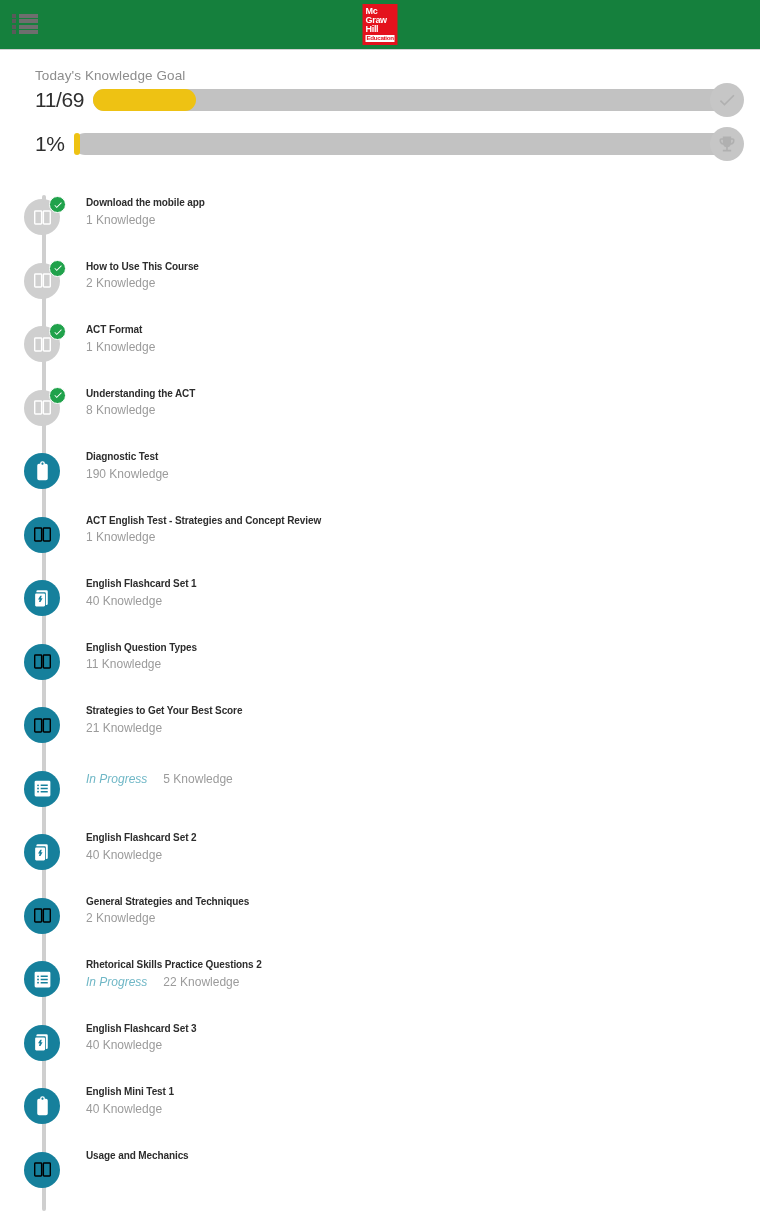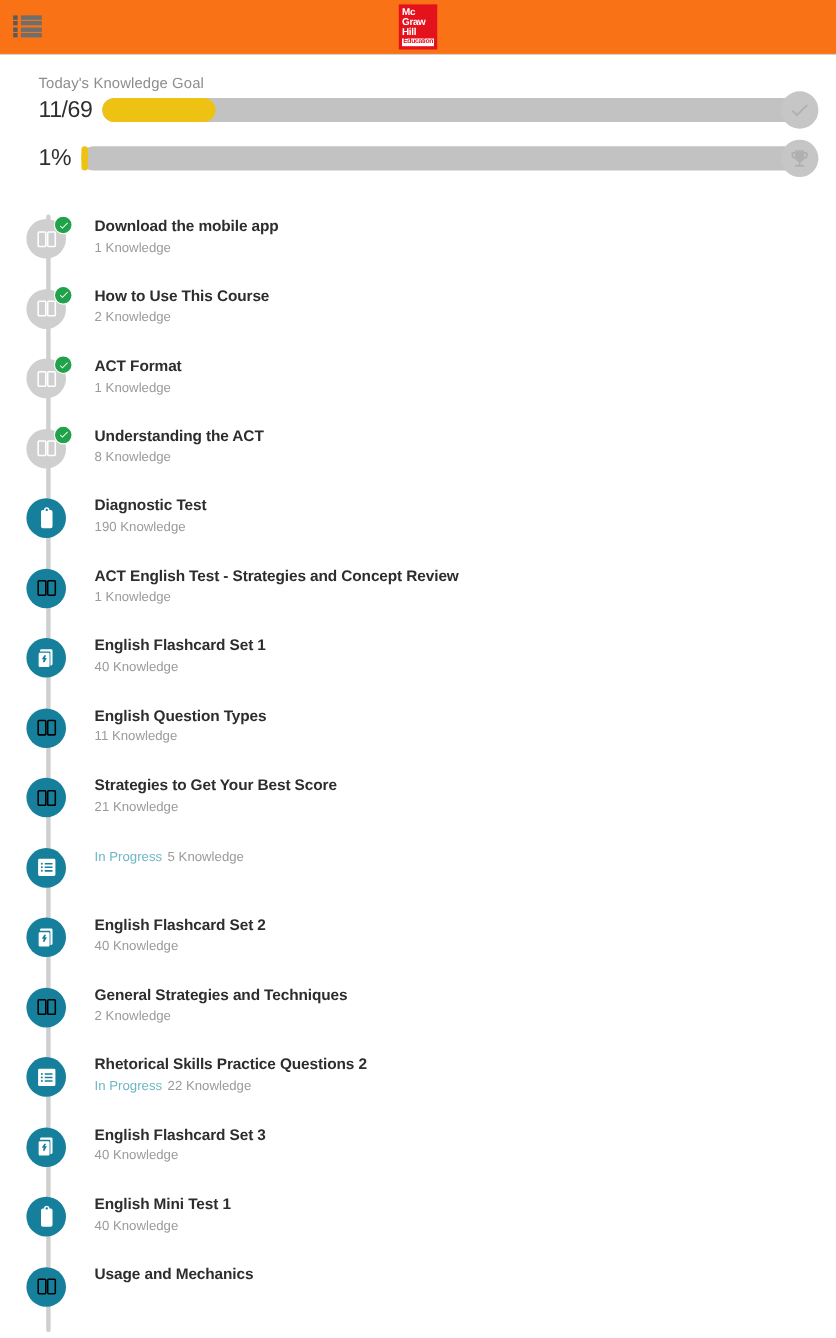--- a/index.html
+++ b/index.html
@@ -8,21 +8,21 @@
     height: 1216px;
     background: #ffffff;
     font-family: "Liberation Sans", sans-serif;
     overflow: hidden;
   }
 
   
   .header {
     position: relative;
     height: 50px;
-    background: #f97316;
+    background: #15803d;
     border-bottom: 1px solid #d2d2d2;
   }
   .menu-btn {
     position: absolute;
     left: 12px; top: 12px;
     width: 26px; height: 24px;
     cursor: pointer;
     display: flex;
     flex-direction: column;
     justify-content: space-between;
@@ -160,36 +160,37 @@
     justify-content: center;
   }
   .check-badge svg { width: 10px; height: 10px; fill: #ffffff; }
 
   .item-text {
     padding-left: 26px;
     padding-top: 2px;
     min-width: 0;
   }
   .item-title {
-    font-size: 14px;
+    font-size: 10px;
     font-weight: bold;
     color: #2d2d2d;
     line-height: 1.25;
     letter-spacing: -0.1px;
     white-space: nowrap;
   }
   .item-sub {
     font-size: 12px;
     color: #9b9b9b;
     margin-top: 3px;
     line-height: 1.2;
   }
   .status {
     color: #6fb7c6;
-    margin-right: 5px;
+    font-style: italic;
+    margin-right: 16px;
   }
 </style>
 </head>
 <body>
 
 <div class="header">
   <div class="menu-btn">
     <div class="menu-row">
       <span class="menu-dot"></span>
       <span class="menu-bar"></span>

